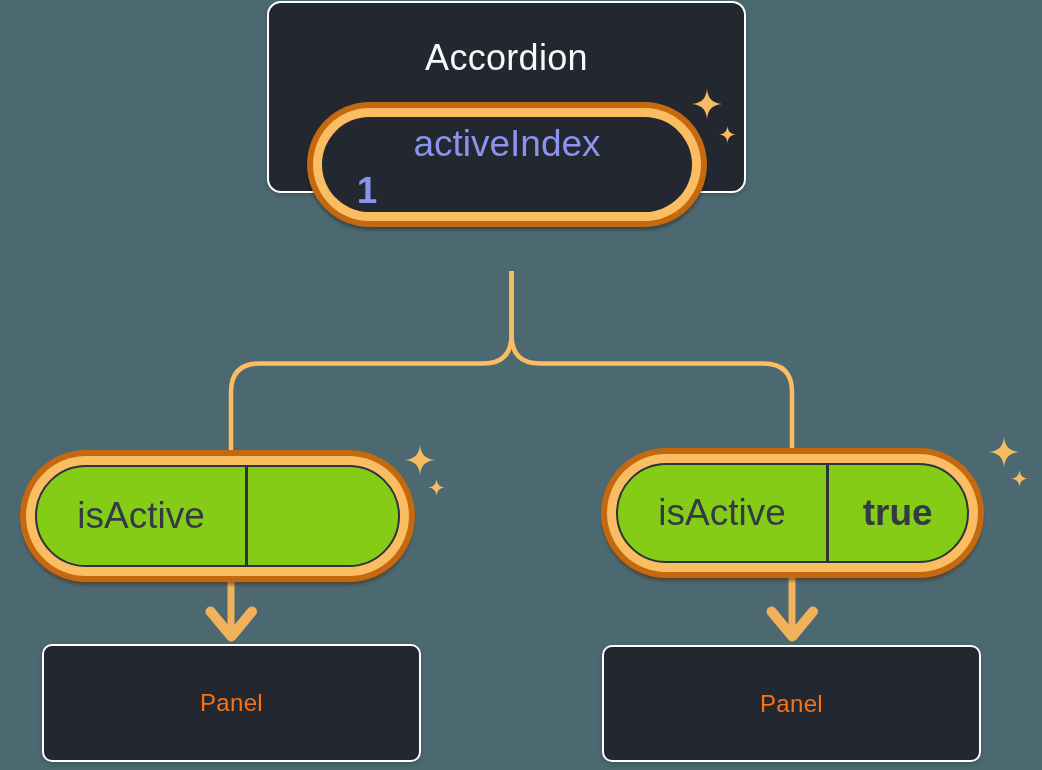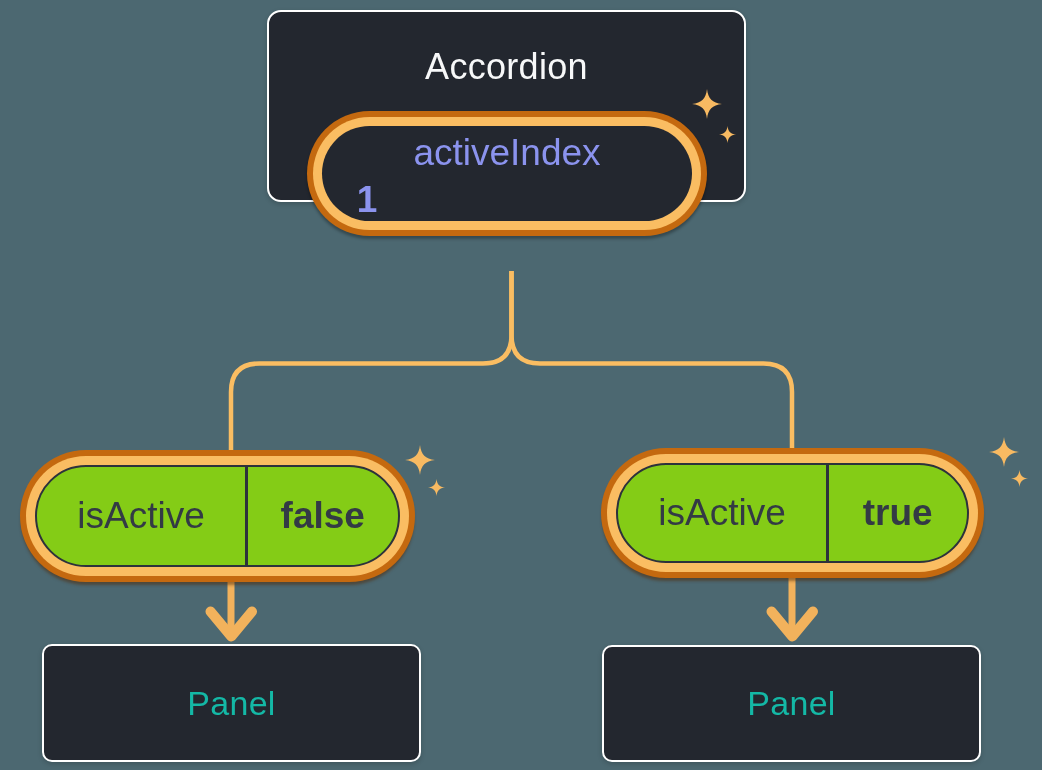--- a/index.html
+++ b/index.html
@@ -34,21 +34,21 @@
   .state-value{color:#8B93EE;font-size:37px;font-weight:700;}
   .prop-name{color:#333A45;font-size:37px;font-weight:400;}
   .prop-value{color:#333A45;font-size:37px;font-weight:700;}
   .divider-orange{width:2px;background:#E8A24A;}
   .divider-dark{width:2.5px;background:#2D323B;}
   .panel-box{
     background:#23272F;border:2.5px solid #FFFFFF;border-radius:10px;
     box-sizing:border-box;display:flex;align-items:center;justify-content:center;
     box-shadow:0 2px 5px rgba(0,0,0,.18);
   }
-  .panel-label{color:#14b8a6;font-size:34px;font-weight:500;letter-spacing:.3px;}
+  .panel-label{color:#f97316;font-size:24px;font-weight:500;letter-spacing:.3px;}
   svg{display:block;}
 </style>
 </head>
 <body>
 
 <div class="canvas">
 
   <svg class="abs" style="left:0;top:0;" width="1042" height="770" viewBox="0 0 1042 770" fill="none">
 
     <path d="M511.5 271 L511.5 335 Q511.5 363.5 483 363.5 L259.5 363.5 Q231 363.5 231 392 L231 453" stroke="#FABD62" stroke-width="4.5"></path>
@@ -58,21 +58,21 @@
       <path d="M231 582 L231 634" stroke="#F2B25C" stroke-width="7"></path>
       <path d="M210.5 611.5 L231.3 636.5 L252 611.5" stroke="#F2B25C" stroke-width="10" stroke-linecap="round" stroke-linejoin="round"></path>
     </g>
 
     <g>
       <path d="M792 578 L792 634" stroke="#F2B25C" stroke-width="7"></path>
       <path d="M771.5 611.5 L792.3 636.5 L813 611.5" stroke="#F2B25C" stroke-width="10" stroke-linecap="round" stroke-linejoin="round"></path>
     </g>
   </svg>
 
-  <div class="abs dark-box" style="left:267px;top:10px;width:479px;height:192px;">
+  <div class="abs dark-box" style="left:267px;top:1px;width:479px;height:192px;">
     <div class="box-title" style="margin-top:33px;">Accordion</div>
 
     <div class="abs pill-outer" style="left:38px;top:99px;width:400px;height:125px;box-shadow:0 3px 3px rgba(0,0,0,.3);">
       <div class="pill-mid">
         <div class="pill-inner state">
           <div class="cell" style="flex:1;">
             <span class="state-name">activeIndex</span>
           </div>
           <div class="divider-orange"></div>
           <div class="cell" style="width:90px;">
@@ -90,23 +90,20 @@
     <path d="M12 0C12.9 7.8 16.2 11.1 24 12C16.2 12.9 12.9 16.2 12 24C11.1 16.2 7.8 12.9 0 12C7.8 11.1 11.1 7.8 12 0Z" fill="#F8BA62"></path>
   </svg>
 
   <div class="abs pill-outer" style="left:20px;top:450px;width:395px;height:132px;">
     <div class="pill-mid">
       <div class="pill-inner prop">
         <div class="cell" style="width:208px;">
           <span class="prop-name">isActive</span>
         </div>
         <div class="divider-dark"></div>
-        <div class="cell" style="flex:1;">
-          <span class="prop-value">false</span>
-        </div>
       </div>
     </div>
   </div>
   <svg class="abs" style="left:405px;top:445px;" width="30" height="30" viewBox="0 0 24 24">
     <path d="M12 0C12.9 7.8 16.2 11.1 24 12C16.2 12.9 12.9 16.2 12 24C11.1 16.2 7.8 12.9 0 12C7.8 11.1 11.1 7.8 12 0Z" fill="#F8BA62"></path>
   </svg>
   <svg class="abs" style="left:428px;top:479px;" width="17" height="17" viewBox="0 0 24 24">
     <path d="M12 0C12.9 7.8 16.2 11.1 24 12C16.2 12.9 12.9 16.2 12 24C11.1 16.2 7.8 12.9 0 12C7.8 11.1 11.1 7.8 12 0Z" fill="#F8BA62"></path>
   </svg>
 

